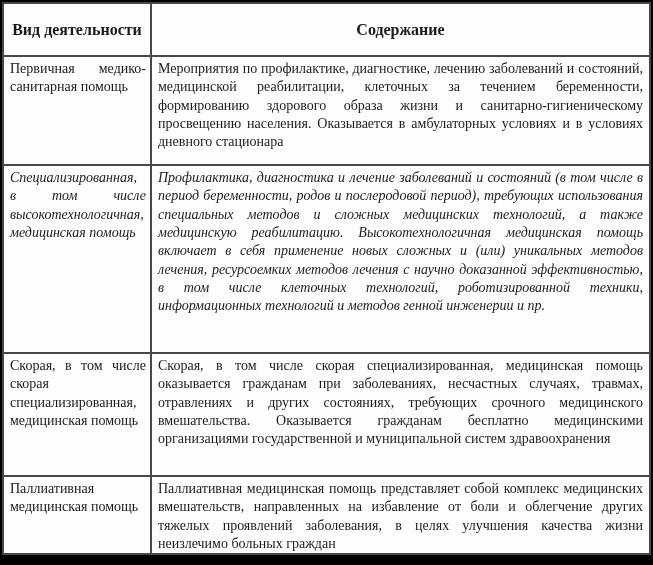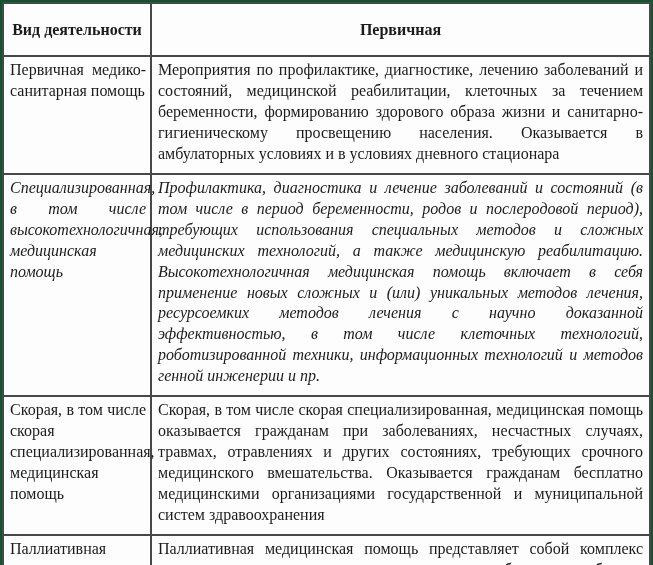--- a/index.html
+++ b/index.html
@@ -3,21 +3,21 @@
 <meta charset="utf-8">
 <style>
   html, body {
     margin: 0;
     padding: 0;
     background: #ffffff;
   }
   .page {
     width: 653px;
     height: 565px;
-    background: #14532d;
+    background: #000000;
     box-sizing: border-box;
     padding: 2px 2px 0 2px;
     overflow: hidden;
   }
   table.care-table {
     border-collapse: collapse;
     table-layout: fixed;
     width: 649px;
     background: #fdfdfd;
   }
@@ -35,24 +35,24 @@
   .care-table th {
     font-size: 16px;
     font-weight: bold;
     text-align: center;
     vertical-align: middle;
     line-height: 1.25;
     padding: 4px 8px;
     height: 53px;
   }
   .care-table td {
-    font-size: 16px;
+    font-size: 14px;
     line-height: 1.31;
     text-align: justify;
-    padding: 3px 6px 8px 6px;
+    padding: 3px 6px 0 6px;
   }
   .care-table td.type-cell {
     padding-right: 4px;
   }
   tbody tr:nth-child(1) { height: 109px; }
   tbody tr:nth-child(2) { height: 188px; font-style: italic; }
   tbody tr:nth-child(3) { height: 123px; }
   tbody tr:nth-child(4) { height: 72px; }
 </style>
 </head>
@@ -60,21 +60,21 @@
 
 <div class="page">
   <table class="care-table">
     <colgroup>
       <col class="col-type">
       <col class="col-content">
     </colgroup>
     <thead>
       <tr>
         <th>Вид деятельности</th>
-        <th>Первичная</th>
+        <th>Содержание</th>
       </tr>
     </thead>
     <tbody>
       <tr>
         <td class="type-cell">Первичная медико-санитарная помощь</td>
         <td class="content-cell">Мероприятия по профилактике, диагностике, лечению заболеваний и состояний, медицинской реабилитации, клеточных за течением беременности, формированию здорового образа жизни и санитарно-гигиеническому просвещению населения. Оказывается в амбулаторных условиях и в условиях дневного стационара</td>
       </tr>
       <tr>
         <td class="type-cell">Специализированная, в том числе высокотехнологичная, медицинская помощь</td>
         <td class="content-cell">Профилактика, диагностика и лечение заболеваний и состояний (в том числе в период беременности, родов и послеродовой период), требующих использования специальных методов и сложных медицинских технологий, а также медицинскую реабилитацию. Высокотехнологичная медицинская помощь включает в себя применение новых сложных и (или) уникальных методов лечения, ресурсоемких методов лечения с научно доказанной эффективностью, в том числе клеточных технологий, роботизированной техники, информационных технологий и методов генной инженерии и пр.</td>

